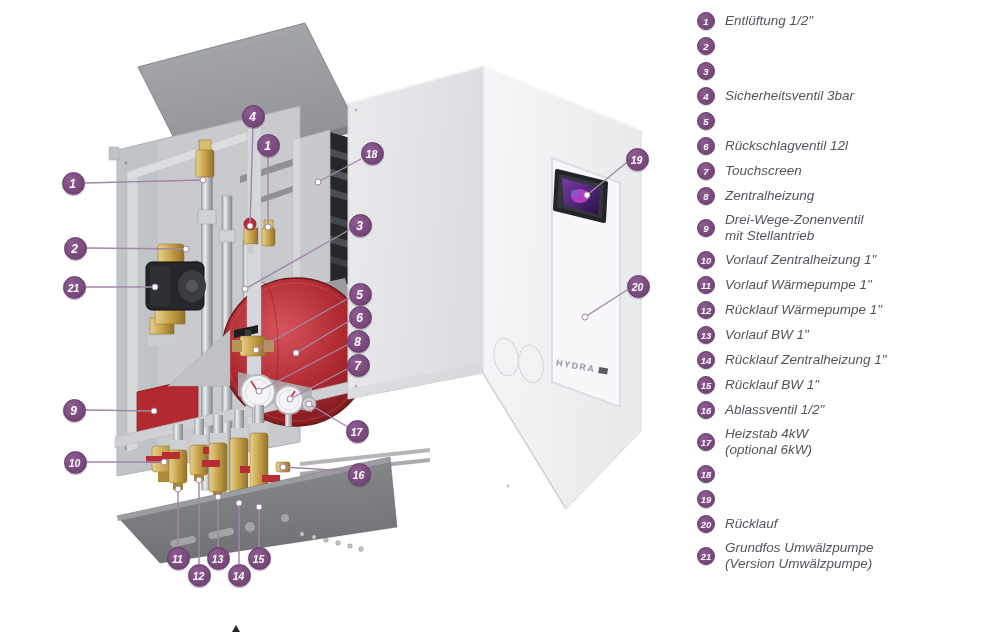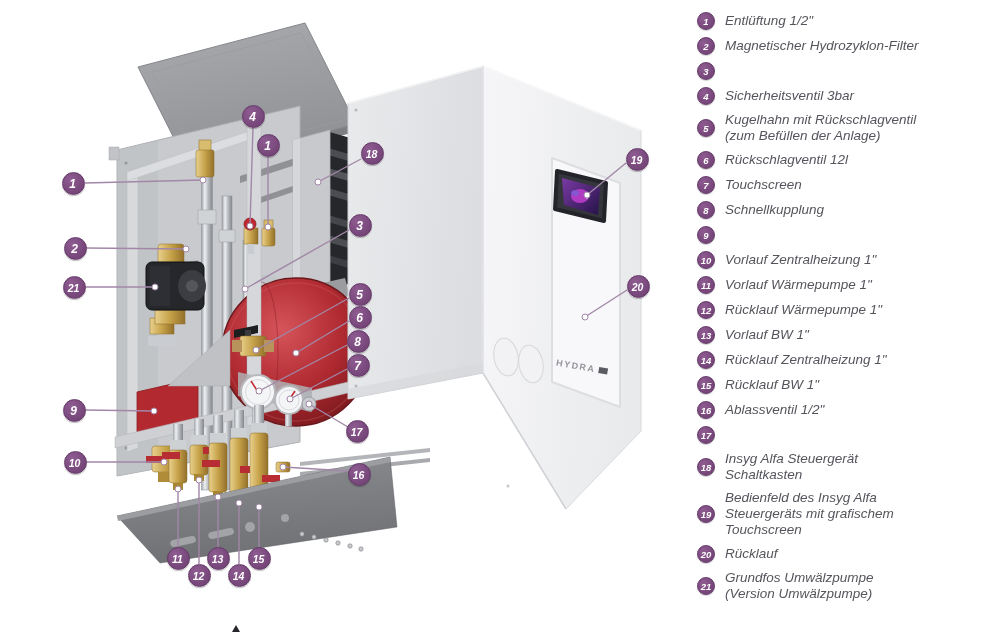--- a/index.html
+++ b/index.html
@@ -436,48 +436,47 @@
       <span>15</span>
     </div>
 
   <div id="legend">
     <div class="lrow">
         <div class="lbadge">1</div>
         <div class="ltext">Entlüftung 1/2"</div>
       </div>
     <div class="lrow">
         <div class="lbadge">2</div>
-        <div class="ltext">Magnetischer Hydrozyklon-Filter</div>
       </div>
     <div class="lrow">
         <div class="lbadge">3</div>
       </div>
     <div class="lrow">
         <div class="lbadge">4</div>
         <div class="ltext">Sicherheitsventil 3bar</div>
       </div>
     <div class="lrow">
         <div class="lbadge">5</div>
-        <div class="ltext">Kugelhahn mit Rückschlagventil
-(zum Befüllen der Anlage)</div>
       </div>
     <div class="lrow">
         <div class="lbadge">6</div>
         <div class="ltext">Rückschlagventil 12l</div>
       </div>
     <div class="lrow">
         <div class="lbadge">7</div>
         <div class="ltext">Touchscreen</div>
       </div>
     <div class="lrow">
         <div class="lbadge">8</div>
-        <div class="ltext">Schnellkupplung</div>
+        <div class="ltext">Zentralheizung</div>
       </div>
     <div class="lrow">
         <div class="lbadge">9</div>
+        <div class="ltext">Drei-Wege-Zonenventil
+mit Stellantrieb</div>
       </div>
     <div class="lrow">
         <div class="lbadge">10</div>
         <div class="ltext">Vorlauf Zentralheizung 1"</div>
       </div>
     <div class="lrow">
         <div class="lbadge">11</div>
         <div class="ltext">Vorlauf Wärmepumpe 1"</div>
       </div>
     <div class="lrow">
@@ -495,31 +494,28 @@
     <div class="lrow">
         <div class="lbadge">15</div>
         <div class="ltext">Rücklauf BW 1"</div>
       </div>
     <div class="lrow">
         <div class="lbadge">16</div>
         <div class="ltext">Ablassventil 1/2"</div>
       </div>
     <div class="lrow">
         <div class="lbadge">17</div>
+        <div class="ltext">Heizstab 4kW
+(optional 6kW)</div>
       </div>
     <div class="lrow">
         <div class="lbadge">18</div>
-        <div class="ltext">Insyg Alfa Steuergerät
-Schaltkasten</div>
       </div>
     <div class="lrow">
         <div class="lbadge">19</div>
-        <div class="ltext">Bedienfeld des Insyg Alfa
-Steuergeräts mit grafischem
-Touchscreen</div>
       </div>
     <div class="lrow">
         <div class="lbadge">20</div>
         <div class="ltext">Rücklauf</div>
       </div>
     <div class="lrow">
         <div class="lbadge">21</div>
         <div class="ltext">Grundfos Umwälzpumpe
 (Version Umwälzpumpe)</div>
       </div>

